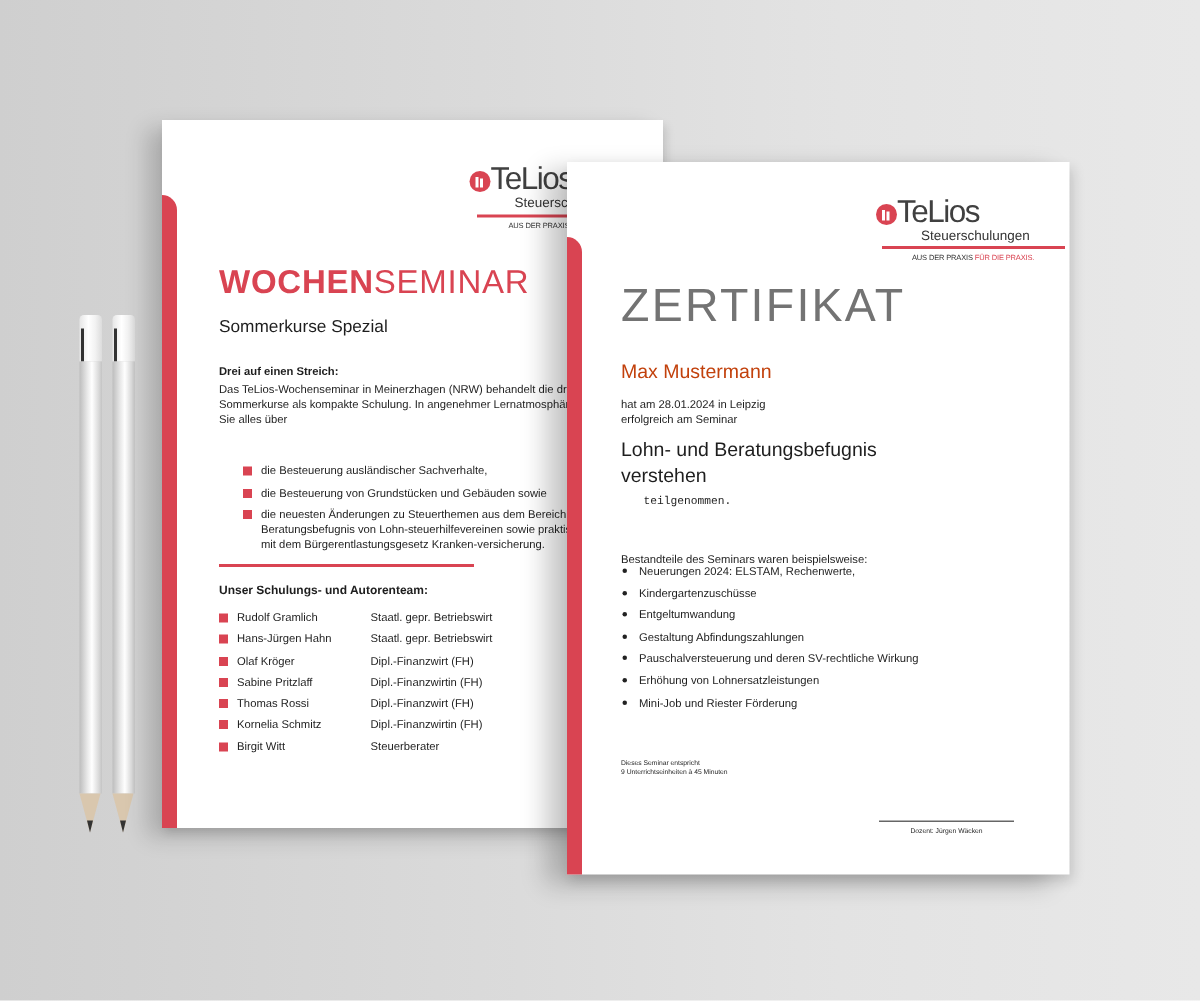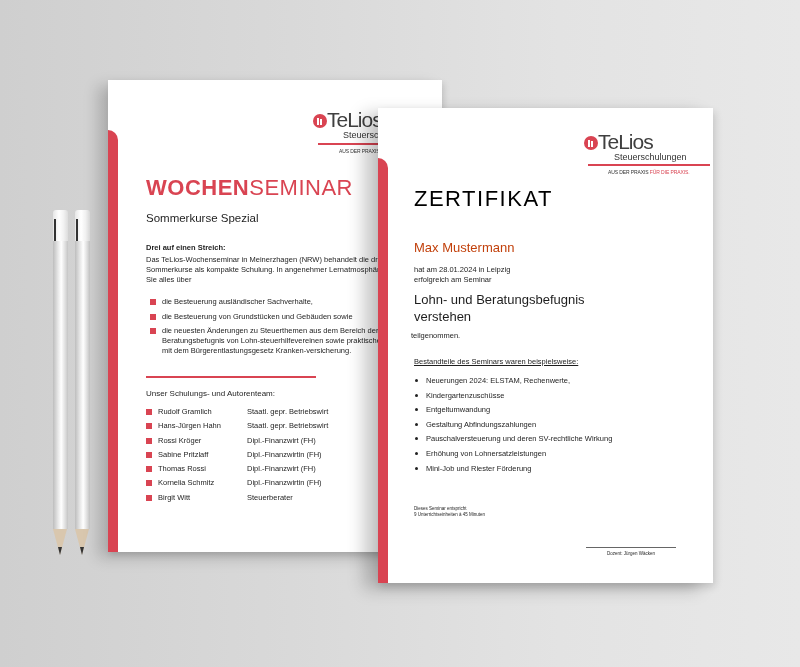--- a/index.html
+++ b/index.html
@@ -24,37 +24,37 @@
   .logo .rule{position:absolute;height:1.5px;background:#d94452;}
   .logo .tag{position:absolute;font-family:"Liberation Sans",sans-serif;font-size:5px;color:#333;white-space:nowrap;letter-spacing:-0.1px;}
   .logo .tag .red{color:#d94452;}
 
   .title1{position:absolute;left:38px;top:95px;font-family:"Liberation Sans",sans-serif;font-size:22px;color:#d94452;letter-spacing:0.5px;}
   .title1 b{font-weight:bold;}
   .title1 span.light{font-weight:normal;text-align:center;}
   .subtitle1{position:absolute;left:38px;top:132px;font-size:11.5px;color:#1e1e1e;font-family:"Liberation Sans",sans-serif;}
   .intro-head{position:absolute;left:38px;top:163px;font-size:7.5px;font-weight:bold;font-family:"Liberation Sans",sans-serif;}
   .intro{position:absolute;left:38px;top:175px;width:272px;font-size:7.5px;line-height:10px;font-family:"Liberation Sans",sans-serif;}
-  .blist{position:absolute;left:38px;top:213px;width:275px;margin:4px;padding:0;list-style:none;font-family:"Liberation Sans",sans-serif;font-size:7.5px;line-height:10px;}
+  .blist{position:absolute;left:38px;top:213px;width:275px;margin:16px;padding:0;list-style:none;font-family:"Liberation Sans",sans-serif;font-size:7.5px;line-height:10px;}
   .blist li{position:relative;padding-left:12px;margin-bottom:4.5px;}
   .blist li .sq{position:absolute;left:0;top:2px;width:6px;height:6px;background:#d94452;}
   .sep1{position:absolute;left:38px;top:296px;width:170px;height:1.5px;background:#d94452;}
-  .team-head{position:absolute;left:38px;top:309px;font-size:8px;font-weight:normal;font-family:"Liberation Sans",sans-serif;}
+  .team-head{position:absolute;left:38px;top:309px;font-size:8px;font-weight:bold;font-family:"Liberation Sans",sans-serif;}
   .team{position:absolute;left:38px;top:327px;width:270px;font-family:"Liberation Sans",sans-serif;font-size:7.5px;}
   .team .row{position:relative;height:14.3px;}
   .team .row .sq{position:absolute;left:0;top:2px;width:6px;height:6px;background:#d94452;}
   .team .row .nm{position:absolute;left:12px;top:0;}
   .team .row .ttl{position:absolute;left:101px;top:0;}
 
-  .title2{position:absolute;left:36px;top:78px;font-family:"Liberation Sans",sans-serif;font-size:22px;color:#000000;letter-spacing:1.5px;}
+  .title2{position:absolute;left:36px;top:78px;font-family:"Liberation Sans",sans-serif;font-size:31px;color:#737373;letter-spacing:1.5px;}
   .person{position:absolute;left:36px;top:132px;font-family:"Liberation Sans",sans-serif;font-size:13px;color:#c2410c;}
   .line-a{position:absolute;left:36px;top:157px;font-family:"Liberation Sans",sans-serif;font-size:7.5px;line-height:10px;}
   .course{position:absolute;left:36px;top:183px;width:260px;font-family:"Liberation Sans",sans-serif;font-size:13px;line-height:17px;}
-  .took{position:absolute;left:33px;top:223px;font-family:Liberation Sans, sans-serif;font-size:7.5px;}
-  .comp-head{position:absolute;left:36px;top:249px;font-family:"Liberation Sans",sans-serif;font-size:7.5px;text-decoration:underline;}
+  .took{position:absolute;left:51px;top:223px;font-family:Liberation Mono, monospace;font-size:7.5px;}
+  .comp-head{position:absolute;left:36px;top:260px;font-family:"Liberation Sans",sans-serif;font-size:7.5px;}
   .comp{position:absolute;left:36px;top:268px;margin:0;padding:0;list-style:none;font-family:"Liberation Sans",sans-serif;font-size:7.5px;}
   .comp li{position:relative;padding-left:12px;height:14.6px;}
   .comp li .dot{position:absolute;left:1px;top:3px;width:3px;height:3px;border-radius:50%;background:#222;}
   .note{position:absolute;left:36px;top:398px;font-family:"Liberation Sans",sans-serif;font-size:4.5px;line-height:6px;}
   .sigline{position:absolute;left:208px;top:439px;width:90px;height:1px;background:#666;}
   .sig{position:absolute;left:208px;top:443px;width:90px;text-align:center;font-family:"Liberation Sans",sans-serif;font-size:4.5px;}
 
   .pencil{position:absolute;width:15px;}
   .pencil .cap{position:absolute;left:0;top:0;width:15px;height:31px;background:linear-gradient(90deg,#e6e6e6,#fff 40%,#f2f2f2 70%,#dcdcdc);border-radius:3px 3px 0 0;}
   .pencil .band{position:absolute;left:1px;top:9px;width:2px;height:22px;background:#333;}
@@ -111,21 +111,21 @@
         <span class="nm">Rudolf Gramlich</span>
         <span class="ttl">Staatl. gepr. Betriebswirt</span>
       </div>
     <div class="row">
         <span class="sq"></span>
         <span class="nm">Hans-Jürgen Hahn</span>
         <span class="ttl">Staatl. gepr. Betriebswirt</span>
       </div>
     <div class="row">
         <span class="sq"></span>
-        <span class="nm">Rossi Kröger</span>
+        <span class="nm">Olaf Kröger</span>
         <span class="ttl">Dipl.-Finanzwirt (FH)</span>
       </div>
     <div class="row">
         <span class="sq"></span>
         <span class="nm">Sabine Pritzlaff</span>
         <span class="ttl">Dipl.-Finanzwirtin (FH)</span>
       </div>
     <div class="row">
         <span class="sq"></span>
         <span class="nm">Thomas Rossi</span>

